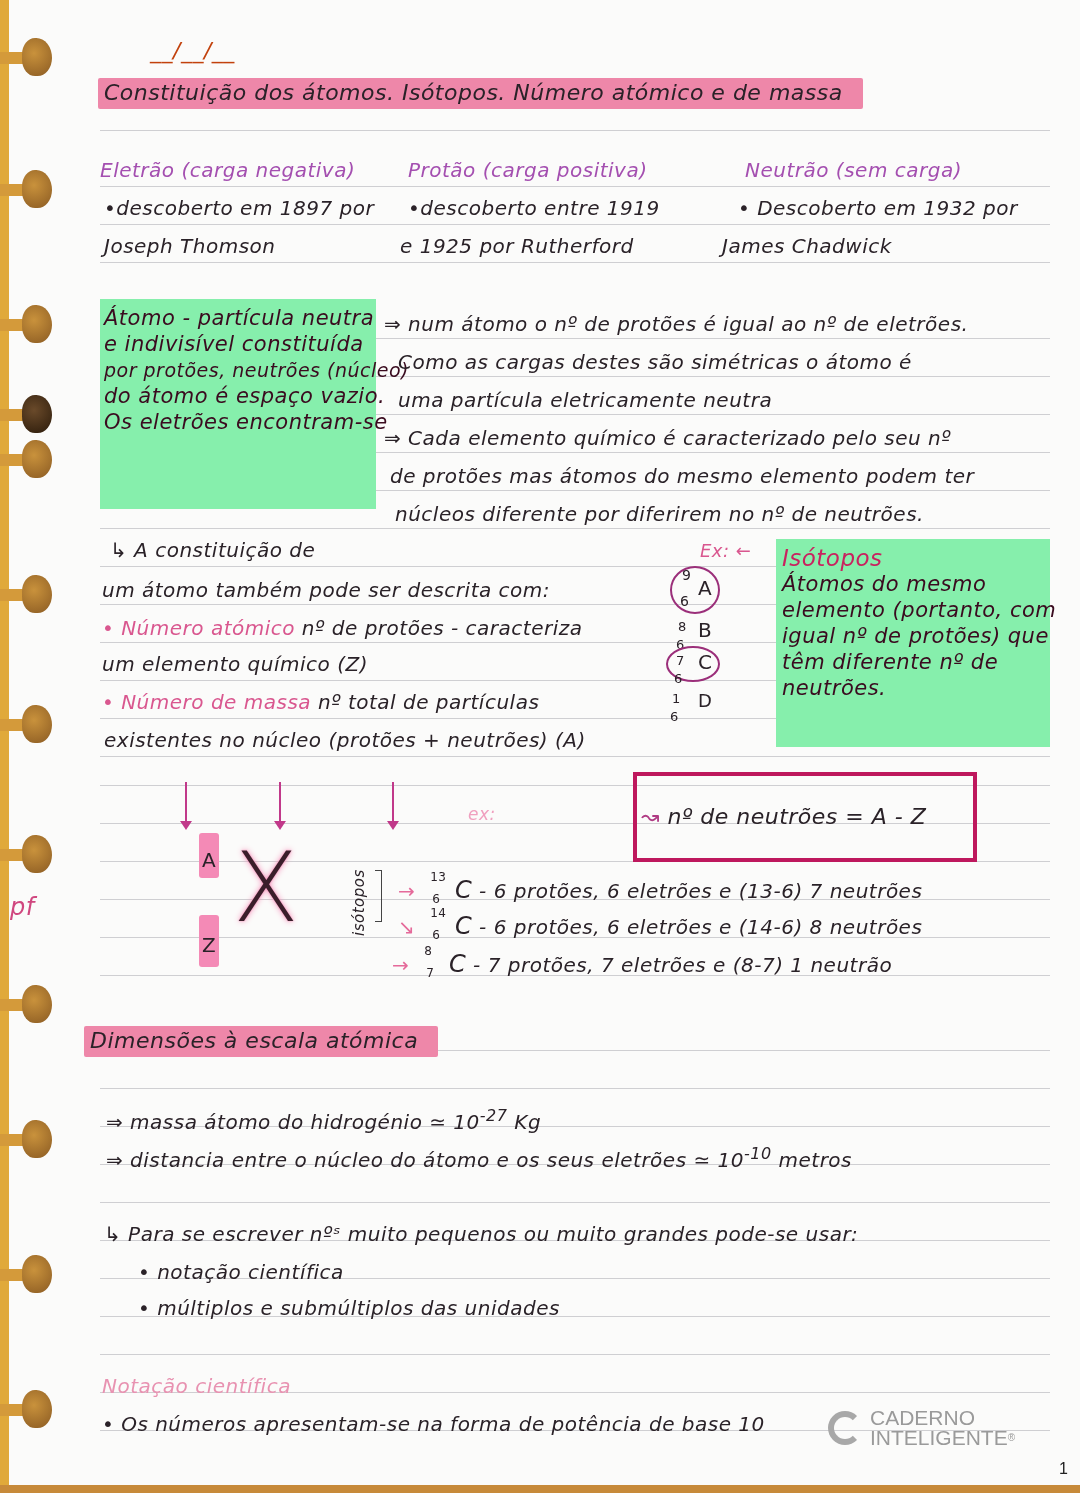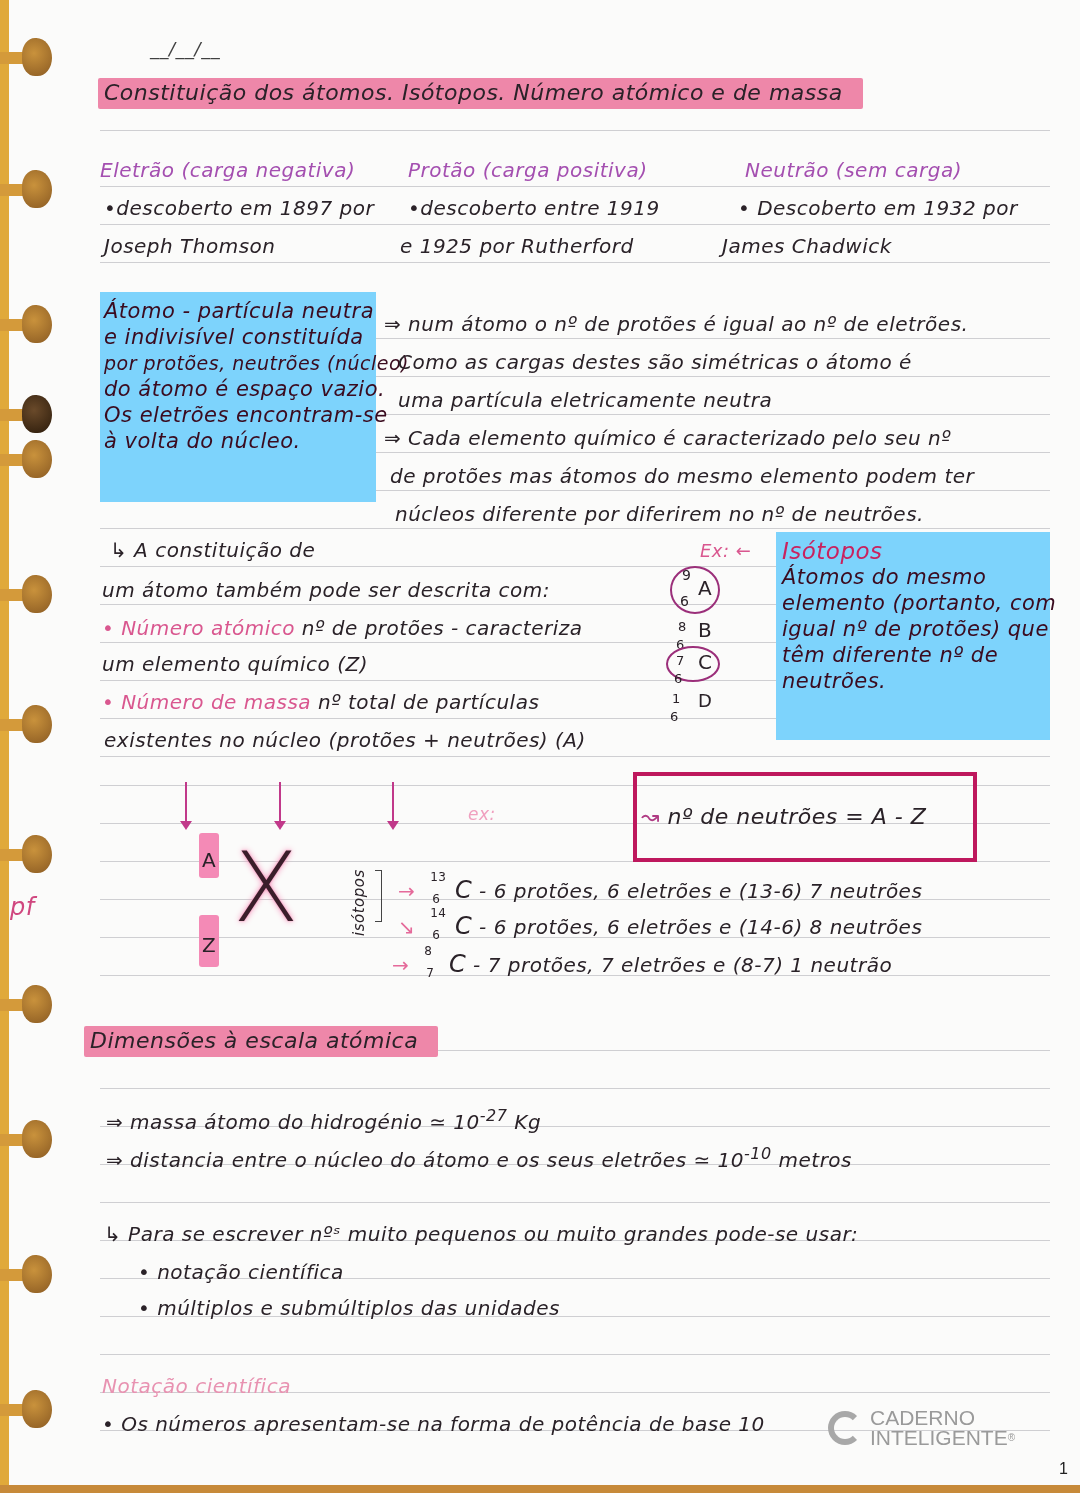--- a/index.html
+++ b/index.html
@@ -10,21 +10,21 @@
     color:#2a2228;
   }
   .spine { position:absolute; left:0; top:0; width:9px; height:1493px; background:#e0a93a; }
   .ring { position:absolute; left:0; width:52px; height:40px; }
   .ring .bar { position:absolute; left:0; top:14px; width:26px; height:12px; background:#d49a3a; }
   .ring .knob { position:absolute; left:22px; top:0; width:30px; height:38px; border-radius:50% 60% 55% 50%; background:radial-gradient(circle at 40% 40%, #c9923c, #8a5a22); }
   .rule { position:absolute; left:100px; right:30px; height:1px; background:#cfcfd2; }
   .hw { position:absolute; white-space:nowrap; font-size:20px; line-height:1; color:#2a2228; font-style:italic; letter-spacing:0.5px; }
   .pink-text { color:#d9578f; }
   .highlight { background:#ee87a9; padding:2px 20px 4px 6px; border-radius:2px; }
-  .sticky { position:absolute; background:#7dd3fc; color:#3b0a1e; }
+  .sticky { position:absolute; background:#86efac; color:#3b0a1e;margin-top:7px; }
   .sticky .hw { position:static; display:block; font-size:21px; line-height:26px; color:#3a0b1f; }
   .formula-box { position:absolute; border:4px solid #be185d; }
   .arrow-down { position:absolute; width:2px; background:#c1398a; }
   .arrow-down::after { content:""; position:absolute; left:-5px; bottom:-8px; border-left:6px solid transparent; border-right:6px solid transparent; border-top:9px solid #c1398a; }
   .circle { position:absolute; border:2px solid #9b2f7a; border-radius:50%; }
   .mark-hl { position:absolute; background:#f48ab6; border-radius:3px; }
   .logo { position:absolute; left:828px; top:1408px; display:flex; align-items:center; color:#8e8e8e; }
   .logo .c { width:34px; height:34px; border:6px solid #a8a8a8; border-right-color:transparent; border-radius:50%; margin-right:8px; box-sizing:border-box; }
   .logo .txt { font-family:"Liberation Sans", sans-serif; font-weight:normal; font-size:21px; line-height:20px; color:#9a9a9a; }
   .pagenum { position:absolute; right:12px; top:1460px; font-family:"Liberation Sans", sans-serif; font-size:16px; color:#222; }
@@ -113,21 +113,21 @@
 <div class="rule" style="top:1126px"></div>
 <div class="rule" style="top:1164px"></div>
 <div class="rule" style="top:1202px"></div>
 <div class="rule" style="top:1240px"></div>
 <div class="rule" style="top:1278px"></div>
 <div class="rule" style="top:1316px"></div>
 <div class="rule" style="top:1354px"></div>
 <div class="rule" style="top:1392px"></div>
 <div class="rule" style="top:1430px"></div>
 
-<div class="hw" style="left:150px;top:40px;color:#404040;font-size:18px">__/__/__</div>
+<div class="hw" style="left:150px;top:40px;color:#c2410c;font-size:22px">__/__/__</div>
 <div class="hw" style="left:98px;top:82px;font-size:22px">
   <span class="highlight">Constituição dos átomos. Isótopos. Número atómico e de massa</span>
 </div>
 
 <div>
   <div class="hw" style="left:100px;top:160px;color:#a44fb0">Eletrão (carga negativa)</div>
   <div class="hw" style="left:104px;top:198px">•descoberto em 1897 por</div>
   <div class="hw" style="left:104px;top:236px">Joseph Thomson</div>
 </div>
 <div>
@@ -140,21 +140,20 @@
   <div class="hw" style="left:738px;top:198px">• Descoberto em 1932 por</div>
   <div class="hw" style="left:722px;top:236px">James Chadwick</div>
 </div>
 
 <div class="sticky" style="left:100px;top:292px;width:276px;height:210px;padding:6px 4px;box-sizing:border-box">
   <span class="hw">Átomo - partícula neutra</span>
   <span class="hw">e indivisível constituída</span>
   <span class="hw" style="font-size:19px">por protões, neutrões (núcleo)</span>
   <span class="hw">do átomo é espaço vazio.</span>
   <span class="hw">Os eletrões encontram-se</span>
-  <span class="hw">à volta do núcleo.</span>
 </div>
 
 <div class="hw" style="left:384px;top:314px">⇒ num átomo o nº de protões é igual ao nº de eletrões.</div>
 <div class="hw" style="left:398px;top:352px">Como as cargas destes são simétricas o átomo é</div>
 <div class="hw" style="left:398px;top:390px">uma partícula eletricamente neutra</div>
 <div class="hw" style="left:384px;top:428px">⇒ Cada elemento químico é caracterizado pelo seu nº</div>
 <div class="hw" style="left:390px;top:466px">de protões mas átomos do mesmo elemento podem ter</div>
 <div class="hw" style="left:395px;top:504px">núcleos diferente por diferirem no nº de neutrões.</div>
 
 <div class="hw" style="left:110px;top:540px">↳ A constituição de</div>

